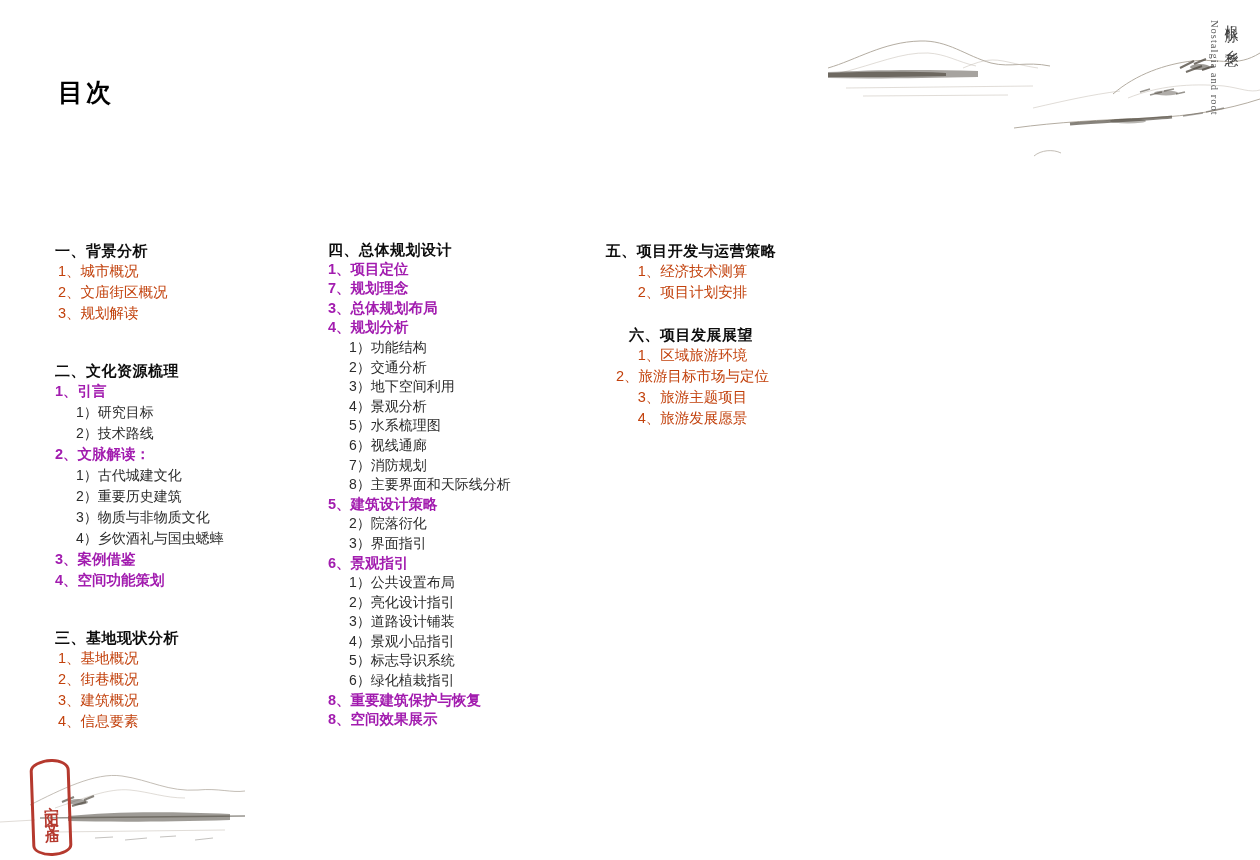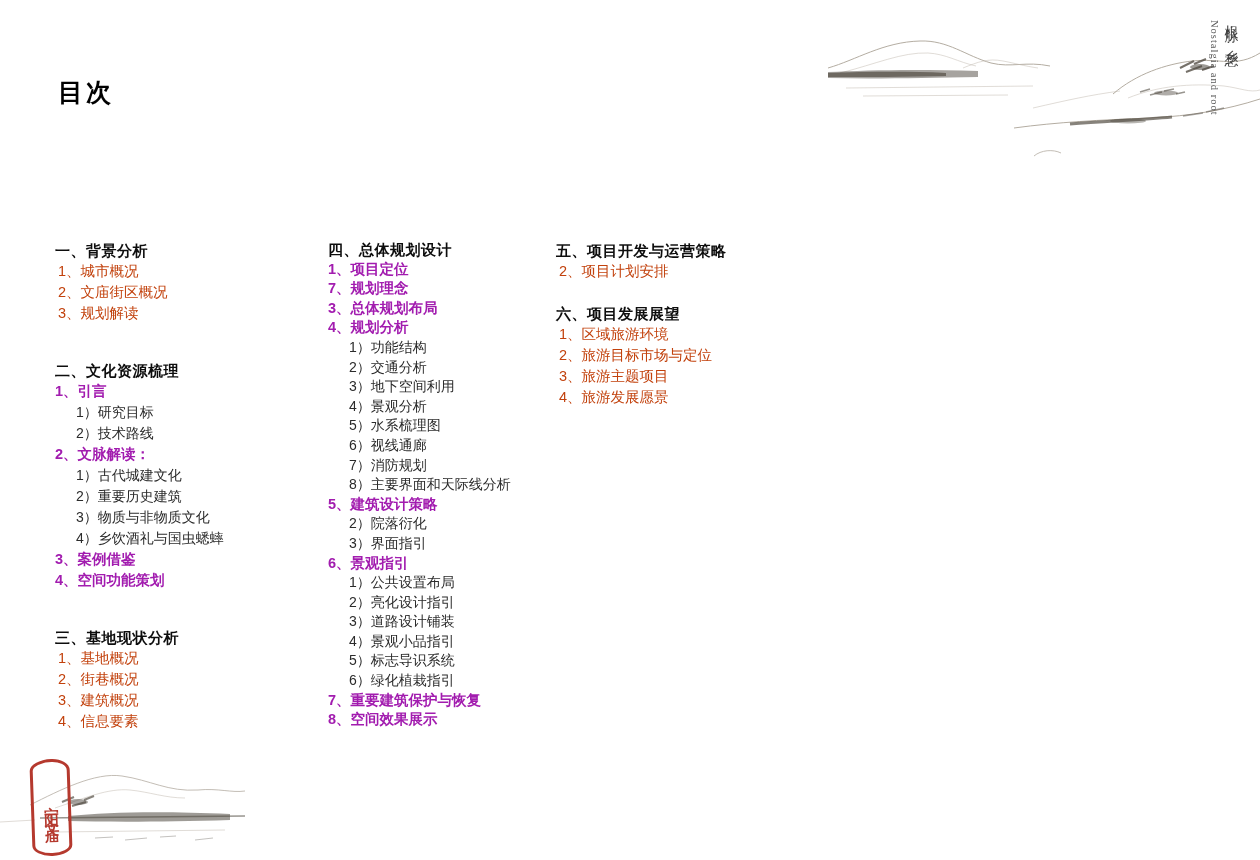--- a/index.html
+++ b/index.html
@@ -60,21 +60,21 @@
   }
 
   
   .toc { position: absolute; top: 240px; left: 0; width: 100%; }
   .toc-col { position: absolute; top: 0; }
   .toc-col-1 { left: 55px;  width: 260px; }
   .toc-col-2 { left: 328px; width: 230px; }
   .toc-col-3 { left: 556px; width: 270px; }
 
   .toc-section { margin-bottom: 36px; }
-  .toc-col-3 .toc-section { margin-bottom: 21px; }
+  .toc-col-3 .toc-section { margin-bottom: 21px; text-align: center; }
 
   .toc-item {
     font-size: 14.5px;
     line-height: 21px;
     color: #c2410c;
     white-space: nowrap;
   }
   .toc-col-2 .toc-item { line-height: 19.6px; }
 
   .toc-item.header {
@@ -216,27 +216,28 @@
           <div class="toc-item bold">5、建筑设计策略</div>
           <div class="toc-item sub">2）院落衍化</div>
           <div class="toc-item sub">3）界面指引</div>
           <div class="toc-item bold">6、景观指引</div>
           <div class="toc-item sub">1）公共设置布局</div>
           <div class="toc-item sub">2）亮化设计指引</div>
           <div class="toc-item sub">3）道路设计铺装</div>
           <div class="toc-item sub">4）景观小品指引</div>
           <div class="toc-item sub">5）标志导识系统</div>
           <div class="toc-item sub">6）绿化植栽指引</div>
-          <div class="toc-item bold">7、重要建筑保护与恢复</div>
+          <div class="toc-item bold">8、重要建筑保护与恢复</div>
           <div class="toc-item bold">8、空间效果展示</div>
         </div>
       </div>
     <div class="toc-col toc-col-3">
         <div class="toc-section">
           <div class="toc-item header">五、项目开发与运营策略</div>
+          <div class="toc-item item">1、经济技术测算</div>
           <div class="toc-item item">2、项目计划安排</div>
         </div>
         <div class="toc-section">
           <div class="toc-item header">六、项目发展展望</div>
           <div class="toc-item item">1、区域旅游环境</div>
           <div class="toc-item item">2、旅游目标市场与定位</div>
           <div class="toc-item item">3、旅游主题项目</div>
           <div class="toc-item item">4、旅游发展愿景</div>
         </div>
       </div>

